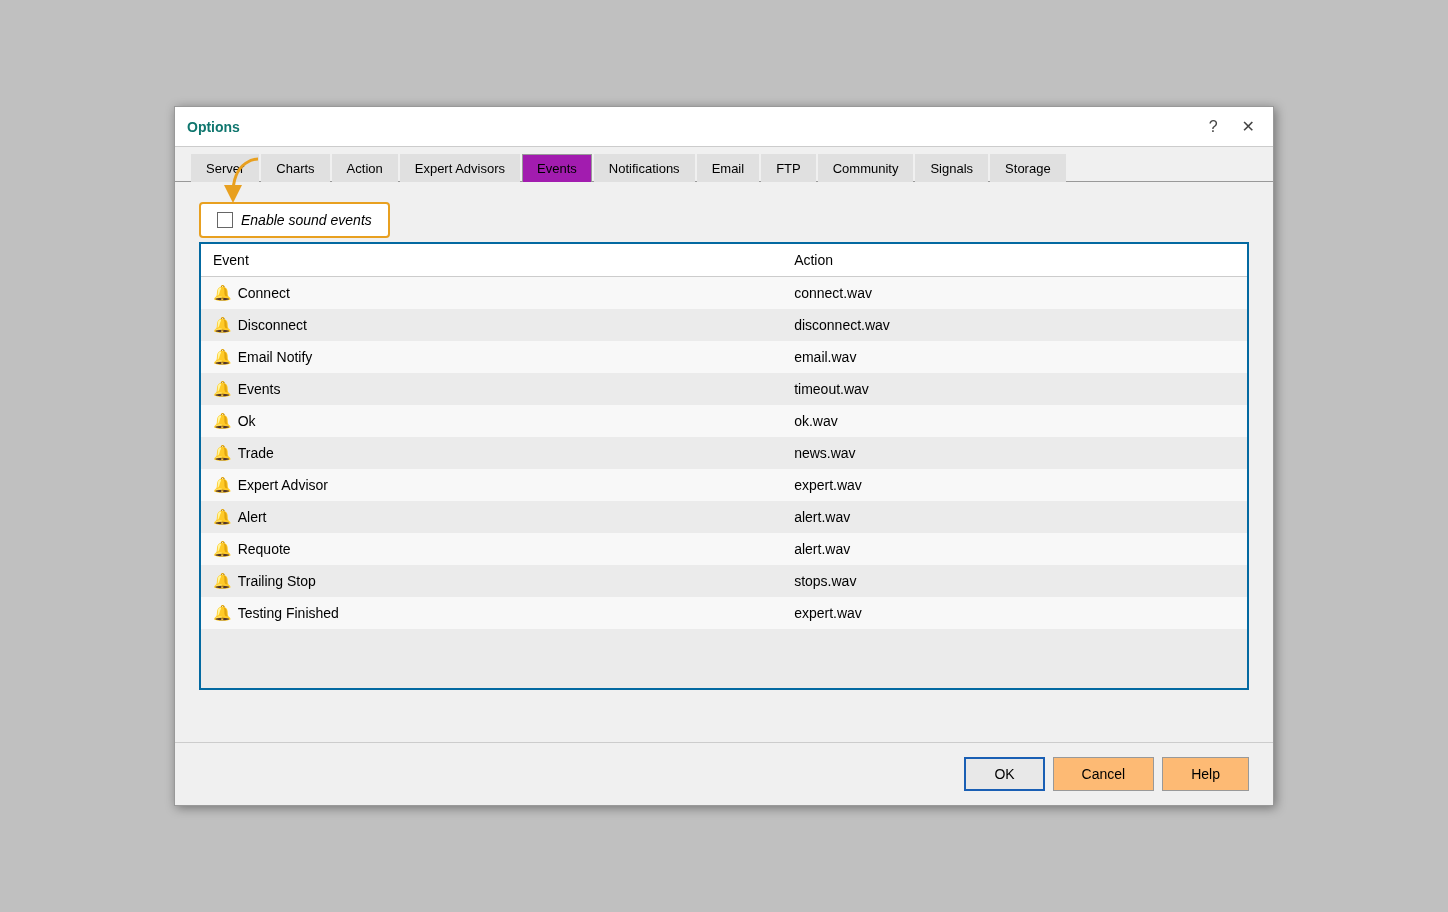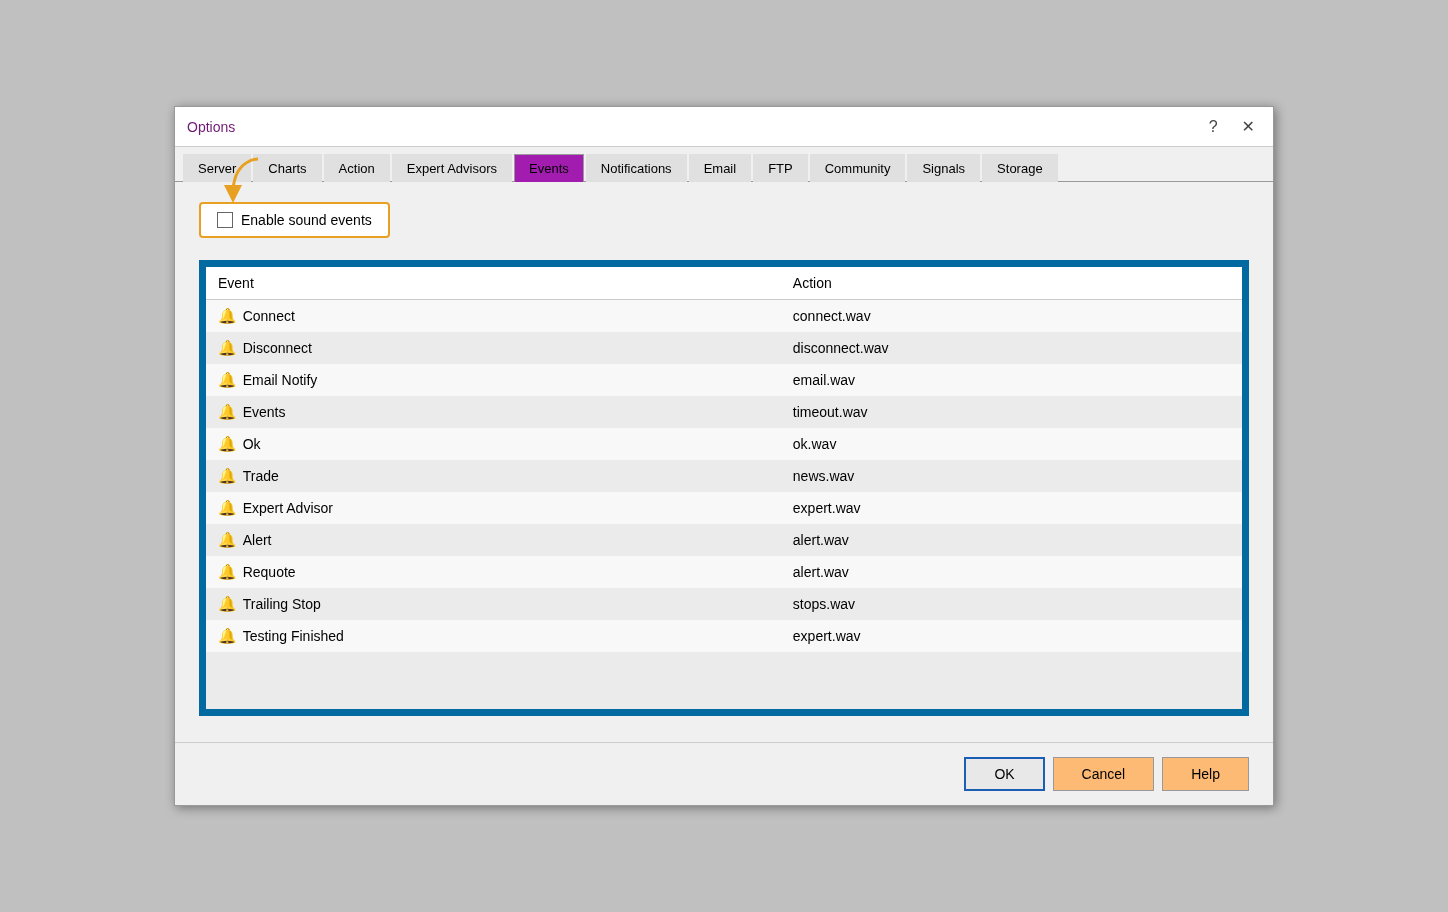--- a/index.html
+++ b/index.html
@@ -24,41 +24,41 @@
     .title-bar {
       background: #ffffff;
       padding: 8px 12px;
       display: flex;
       align-items: center;
       justify-content: space-between;
       border-bottom: 1px solid #ccc;
     }
     .title-bar-left {
       font-size: 14px;
-      font-weight: normal;
-      color: #701a75;
+      font-weight: bold;
+      color: #0f766e;
     }
     .title-bar-right {
       display: flex;
       gap: 12px;
       align-items: center;
     }
     .title-btn {
       cursor: pointer;
       font-size: 16px;
       color: #444;
       background: none;
       border: none;
       padding: 2px 6px;
     }
     .tabs-bar {
       background: #f0f0f0;
       display: flex;
       border-bottom: 1px solid #999;
-      padding: 0 8px;
+      padding: 0 16px;
       padding-top: 6px;
     }
     .tab {
       padding: 6px 14px;
       cursor: pointer;
       border: 1px solid transparent;
       border-bottom: none;
       background: #e0e0e0;
       margin-right: 2px;
       font-size: 13px;
@@ -73,21 +73,22 @@
       z-index: 1;
     }
     .content-area {
       flex: 1;
       padding: 20px 24px;
       background: #f0f0f0;
     }
     .enable-sound-wrapper {
       position: relative;
       display: inline-block;
-      margin-bottom: 22px;
+      margin-bottom: 4px;
+      font-style: italic;
     }
     .arrow-annotation {
       position: absolute;
       top: -48px;
       left: 14px;
       display: flex;
       flex-direction: column;
       align-items: flex-start;
     }
     .arrow-svg {
@@ -112,21 +113,21 @@
       display: inline-block;
       flex-shrink: 0;
     }
     .enable-sound-label {
       font-size: 14px;
       color: #000;
     }
     .events-table {
       width: 100%;
       border-collapse: collapse;
-      border: 7px solid #0369a1;
+      border: 2px solid #0369a1;
       background: #fff;
     }
     .events-table thead tr {
       background: #fff;
     }
     .events-table th {
       text-align: left;
       padding: 8px 12px;
       font-weight: normal;
       font-size: 14px;

